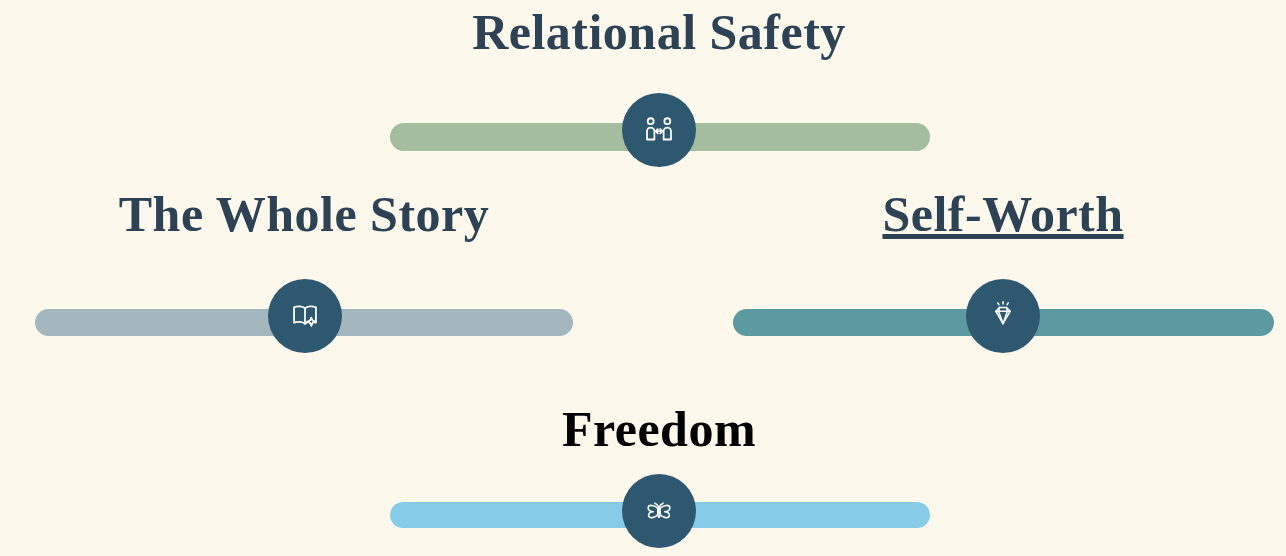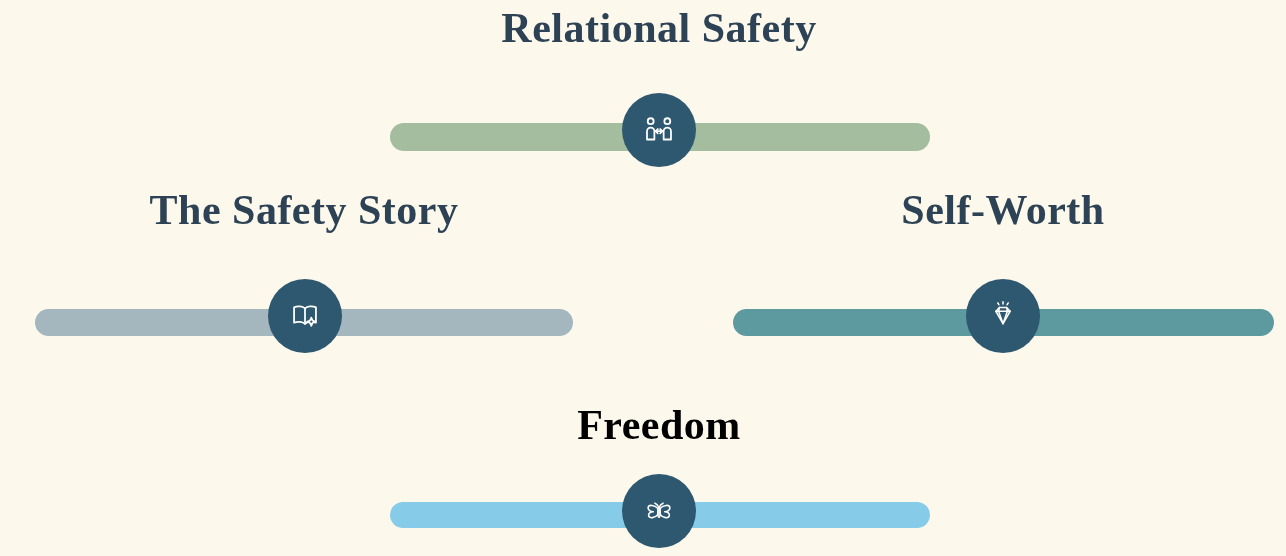--- a/index.html
+++ b/index.html
@@ -7,21 +7,21 @@
     position: relative;
     width: 1286px;
     height: 556px;
     overflow: hidden;
     font-family: "Liberation Serif", "DejaVu Serif", serif;
   }
   .pillar-title {
     position: absolute;
     margin: 0;
     transform: translateX(-50%);
-    font-size: 42px;
+    font-size: 50px;
     font-weight: 700;
     line-height: 1.15;
     white-space: nowrap;
     letter-spacing: 0.5px;
   }
   .bar {
     position: absolute;
     border-radius: 999px;
   }
   .badge {
@@ -58,33 +58,33 @@
         <circle cx="23" cy="8.6" r="2.5"></circle>
         <path d="M19.9 24 v-6.9 a3.1 3.1 0 0 1 6.2 0 V24 Z"></path>
         <line x1="13.4" y1="17" x2="18.6" y2="17"></line>
         <polyline points="15,15.2 13.2,17 15,18.8"></polyline>
         <polyline points="17,15.2 18.8,17 17,18.8"></polyline>
       </svg>
     </div>
   </section>
 
   <section>
-    <h2 class="pillar-title" style="left: 304px; top: 186px; color: rgb(45, 67, 85);">The Safety Story</h2>
+    <h2 class="pillar-title" style="left: 304px; top: 186px; color: rgb(45, 67, 85);">The Whole Story</h2>
     <div class="bar" style="left: 35px; top: 309px; width: 538px; height: 27px; background-color: rgb(164, 182, 190);"></div>
     <div class="badge" style="left: 268px; top: 279px; background-color: rgb(46, 88, 112); color: rgb(255, 255, 255);">
       <svg viewBox="0 0 32 32">
         <path d="M16 9.6 C14 7.8 10 7.2 6.8 8.7 V21.6 C10 20.3 14 20.8 16 22.6 C18 20.8 22 20.3 25.2 21.6 V8.7 C22 7.2 18 7.8 16 9.6 Z"></path>
         <line x1="16" y1="9.6" x2="16" y2="22.6"></line>
         <path d="M21.3 17.3 C21.7 19.7 22.4 20.4 24.8 20.8 C22.4 21.2 21.7 21.9 21.3 24.3 C20.9 21.9 20.2 21.2 17.8 20.8 C20.2 20.4 20.9 19.7 21.3 17.3 Z" fill="#2e5870"></path>
       </svg>
     </div>
   </section>
 
   <section>
-    <h2 class="pillar-title" style="left: 1003px; top: 186px; color: rgb(45, 67, 85);">Self-Worth</h2>
+    <h2 class="pillar-title" style="left: 1003px; top: 186px; color: rgb(45, 67, 85); text-decoration: underline;">Self-Worth</h2>
     <div class="bar" style="left: 733px; top: 309px; width: 541px; height: 27px; background-color: rgb(93, 154, 159);"></div>
     <div class="badge" style="left: 966px; top: 279px; background-color: rgb(46, 88, 112); color: rgb(255, 255, 255);">
       <svg viewBox="0 0 32 32" style="stroke-width:1.3">
         <path d="M10 12 L13 8.8 H19 L22 12 L16 22.5 Z"></path>
         <line x1="10" y1="12" x2="22" y2="12"></line>
         <path d="M13 8.8 L12.3 12 L16 22.5 L19.7 12 L19 8.8"></path>
         <line x1="16" y1="4" x2="16" y2="5.8"></line>
         <line x1="11.6" y1="5" x2="12.5" y2="6.5"></line>
         <line x1="20.4" y1="5" x2="19.5" y2="6.5"></line>
       </svg>

